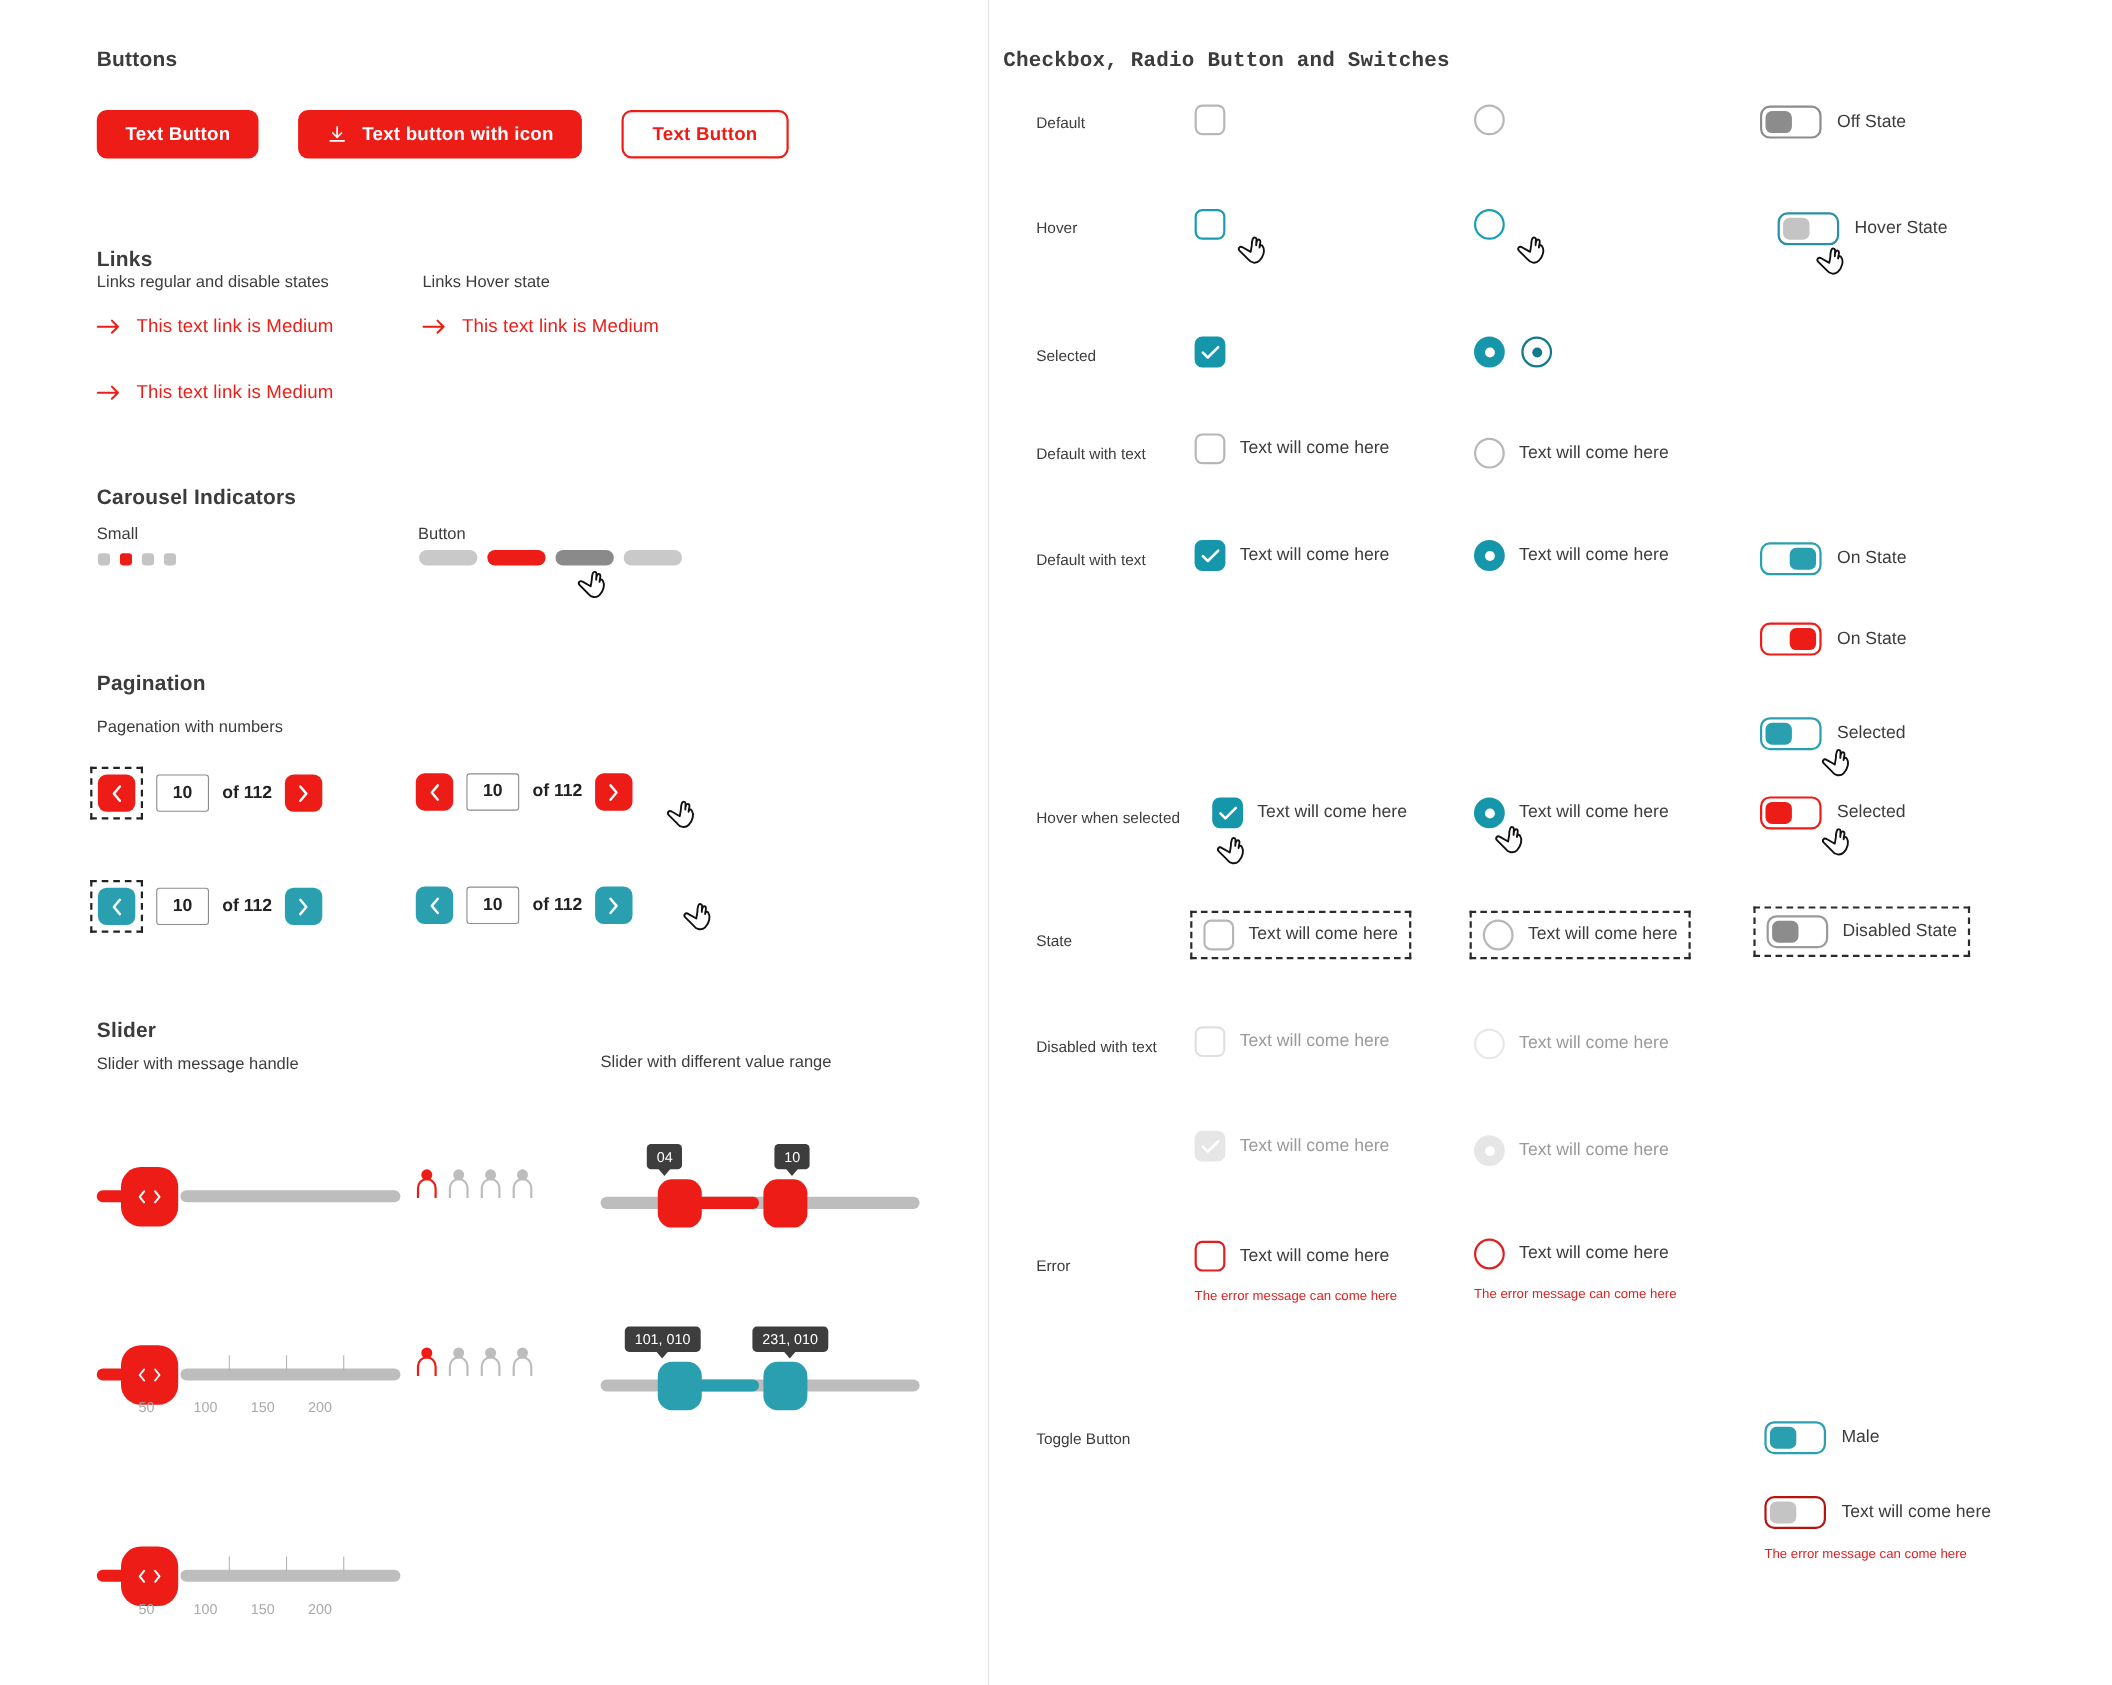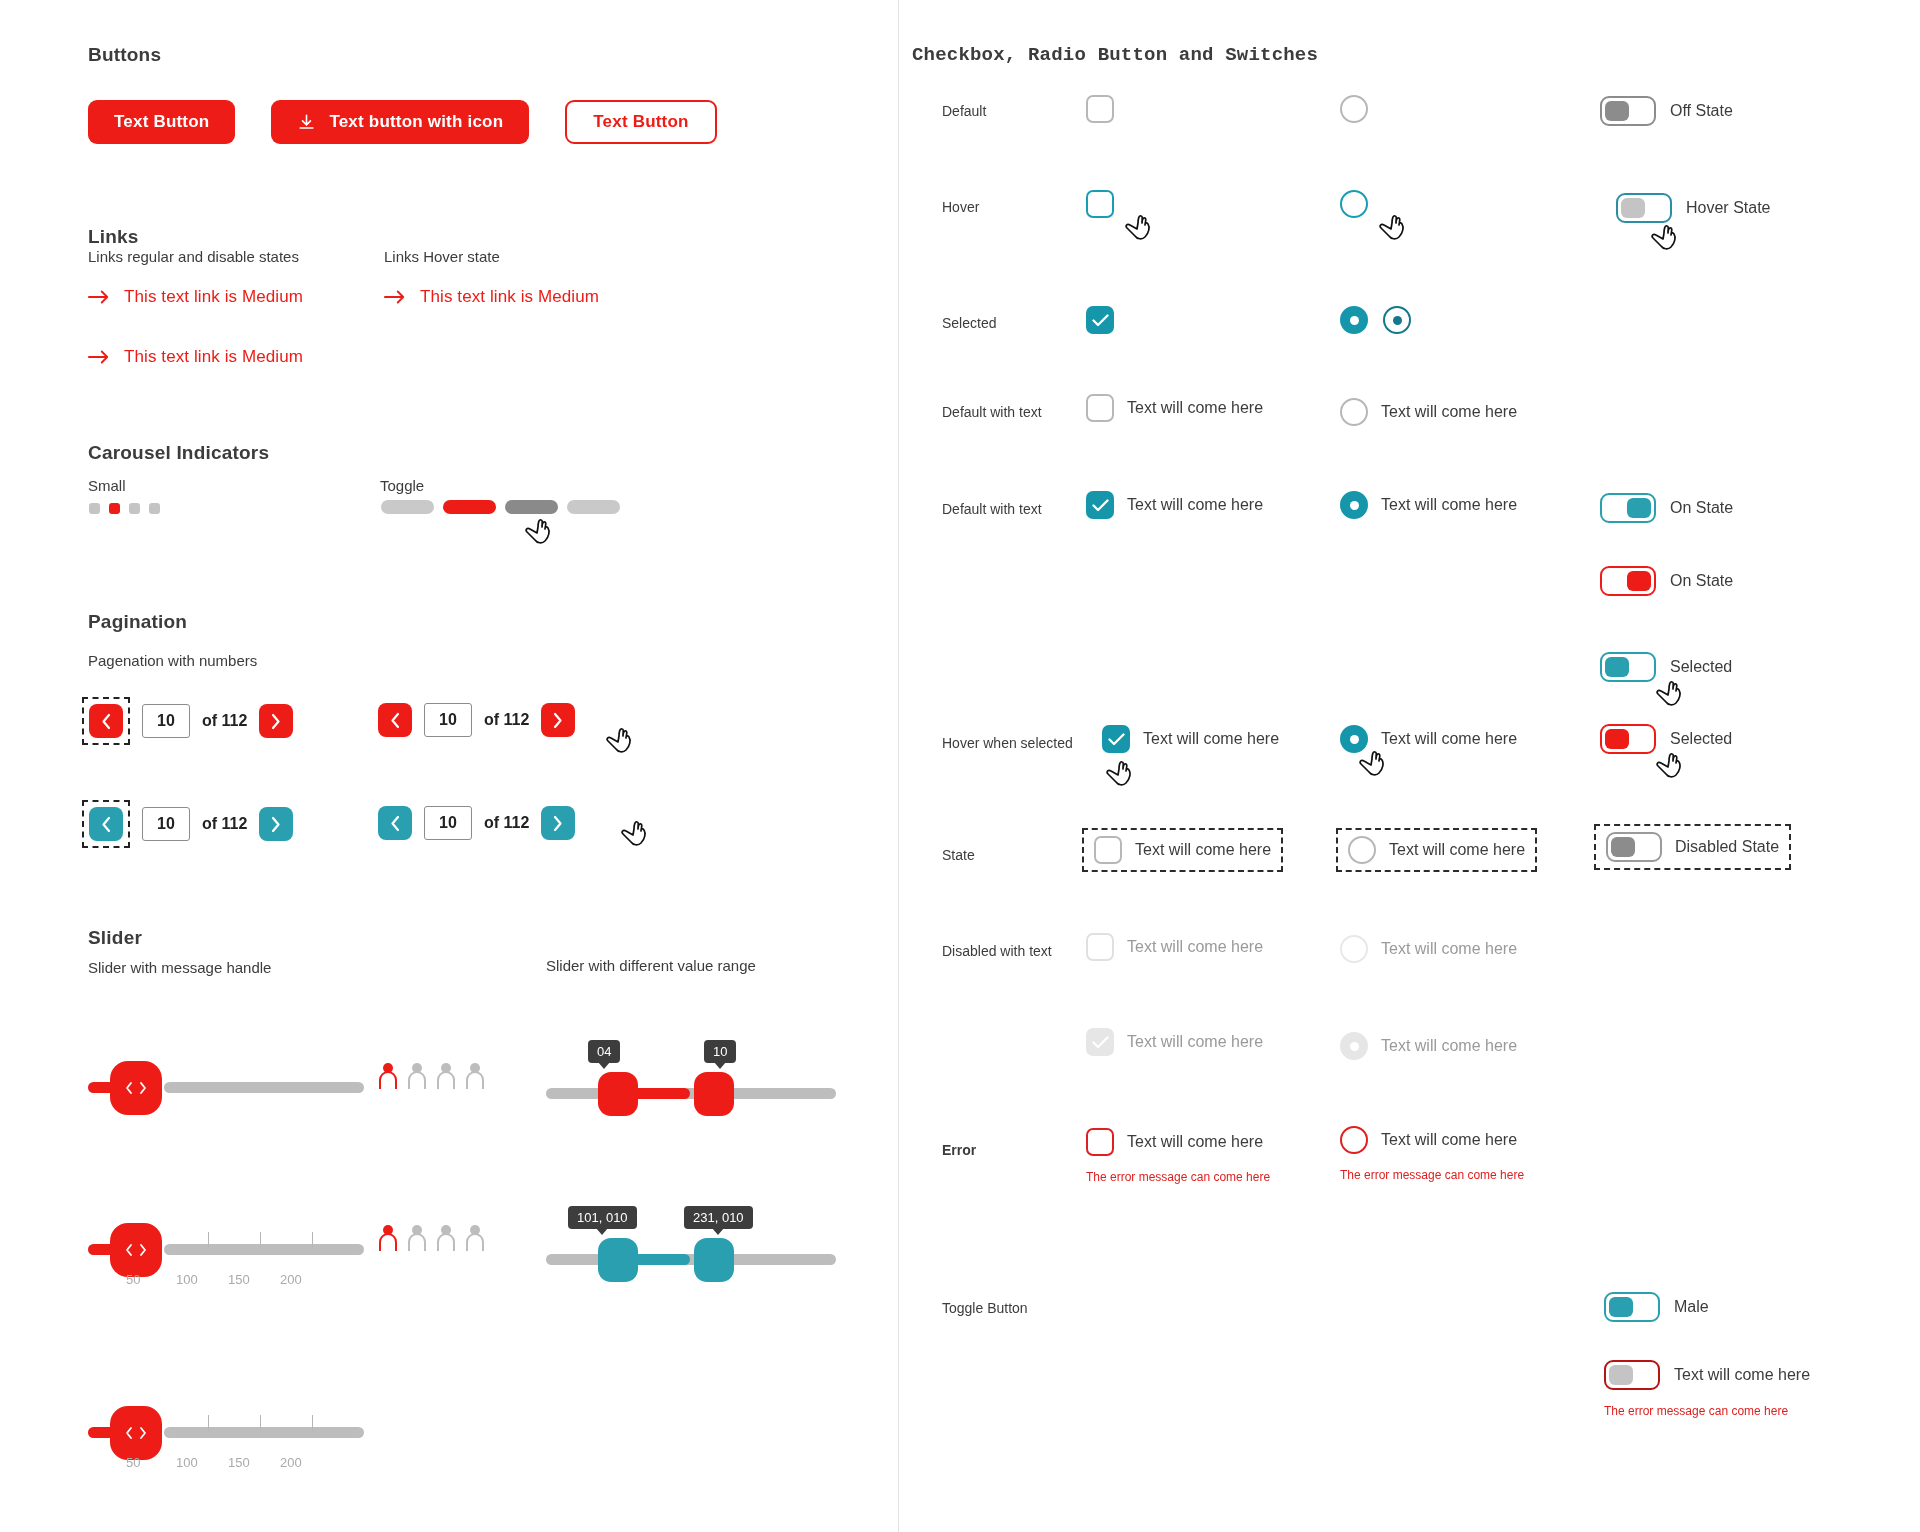--- a/index.html
+++ b/index.html
@@ -201,21 +201,21 @@
 
   <a class="lnk" href="#" style="position:absolute;left:88px;top:347px;">
     <svg class="arr" viewBox="0 0 24 14" fill="none" stroke="#ed1c16" stroke-width="2" stroke-linecap="round" stroke-linejoin="round">
       <path d="M1 7 H21 M15 1 l6 6 -6 6"></path>
     </svg>
     <span>This text link is Medium</span>
   </a>
 
   <div class="sec-title" style="position:absolute;left:88px;top:442px;">Carousel Indicators</div>
   <div class="sub-title" style="position:absolute;left:88px;top:477px;">Small</div>
-  <div class="sub-title" style="position:absolute;left:380px;top:477px;">Toggle</div>
+  <div class="sub-title" style="position:absolute;left:380px;top:477px;">Button</div>
 
   <div class="dots-sm" style="position:absolute;left:89px;top:503px;">
     <span class="dot-sm"></span>
     <span class="dot-sm active"></span>
     <span class="dot-sm"></span>
     <span class="dot-sm"></span>
   </div>
 
   <div class="dots-lg" style="position:absolute;left:381px;top:500px;">
     <span class="dot-lg"></span>
@@ -554,21 +554,21 @@
           <path d="M1.5 6.5 L6 11 L15.5 1.5"></path>
         </svg>
     </span>
     <span class="opt-lbl dis">Text will come here</span>
   </div>
   <div class="opt" style="position:absolute;left:1340px;top:1032px;">
     <span class="rb dis-on"></span>
     <span class="opt-lbl dis">Text will come here</span>
   </div>
 
-  <div class="row-label" style="left:942px;top:1142px;font-weight:bold;">Error</div>
+  <div class="row-label" style="left:942px;top:1142px;">Error</div>
   <div style="position:absolute;left:1086px;top:1128px;">
     <div class="opt">
       <span class="cb err"></span>
       <span class="opt-lbl">Text will come here</span>
     </div>
     <div class="err-msg" style="margin-top:10px;">The error message can come here</div>
   </div>
   <div style="position:absolute;left:1340px;top:1126px;">
     <div class="opt">
       <span class="rb err"></span>

